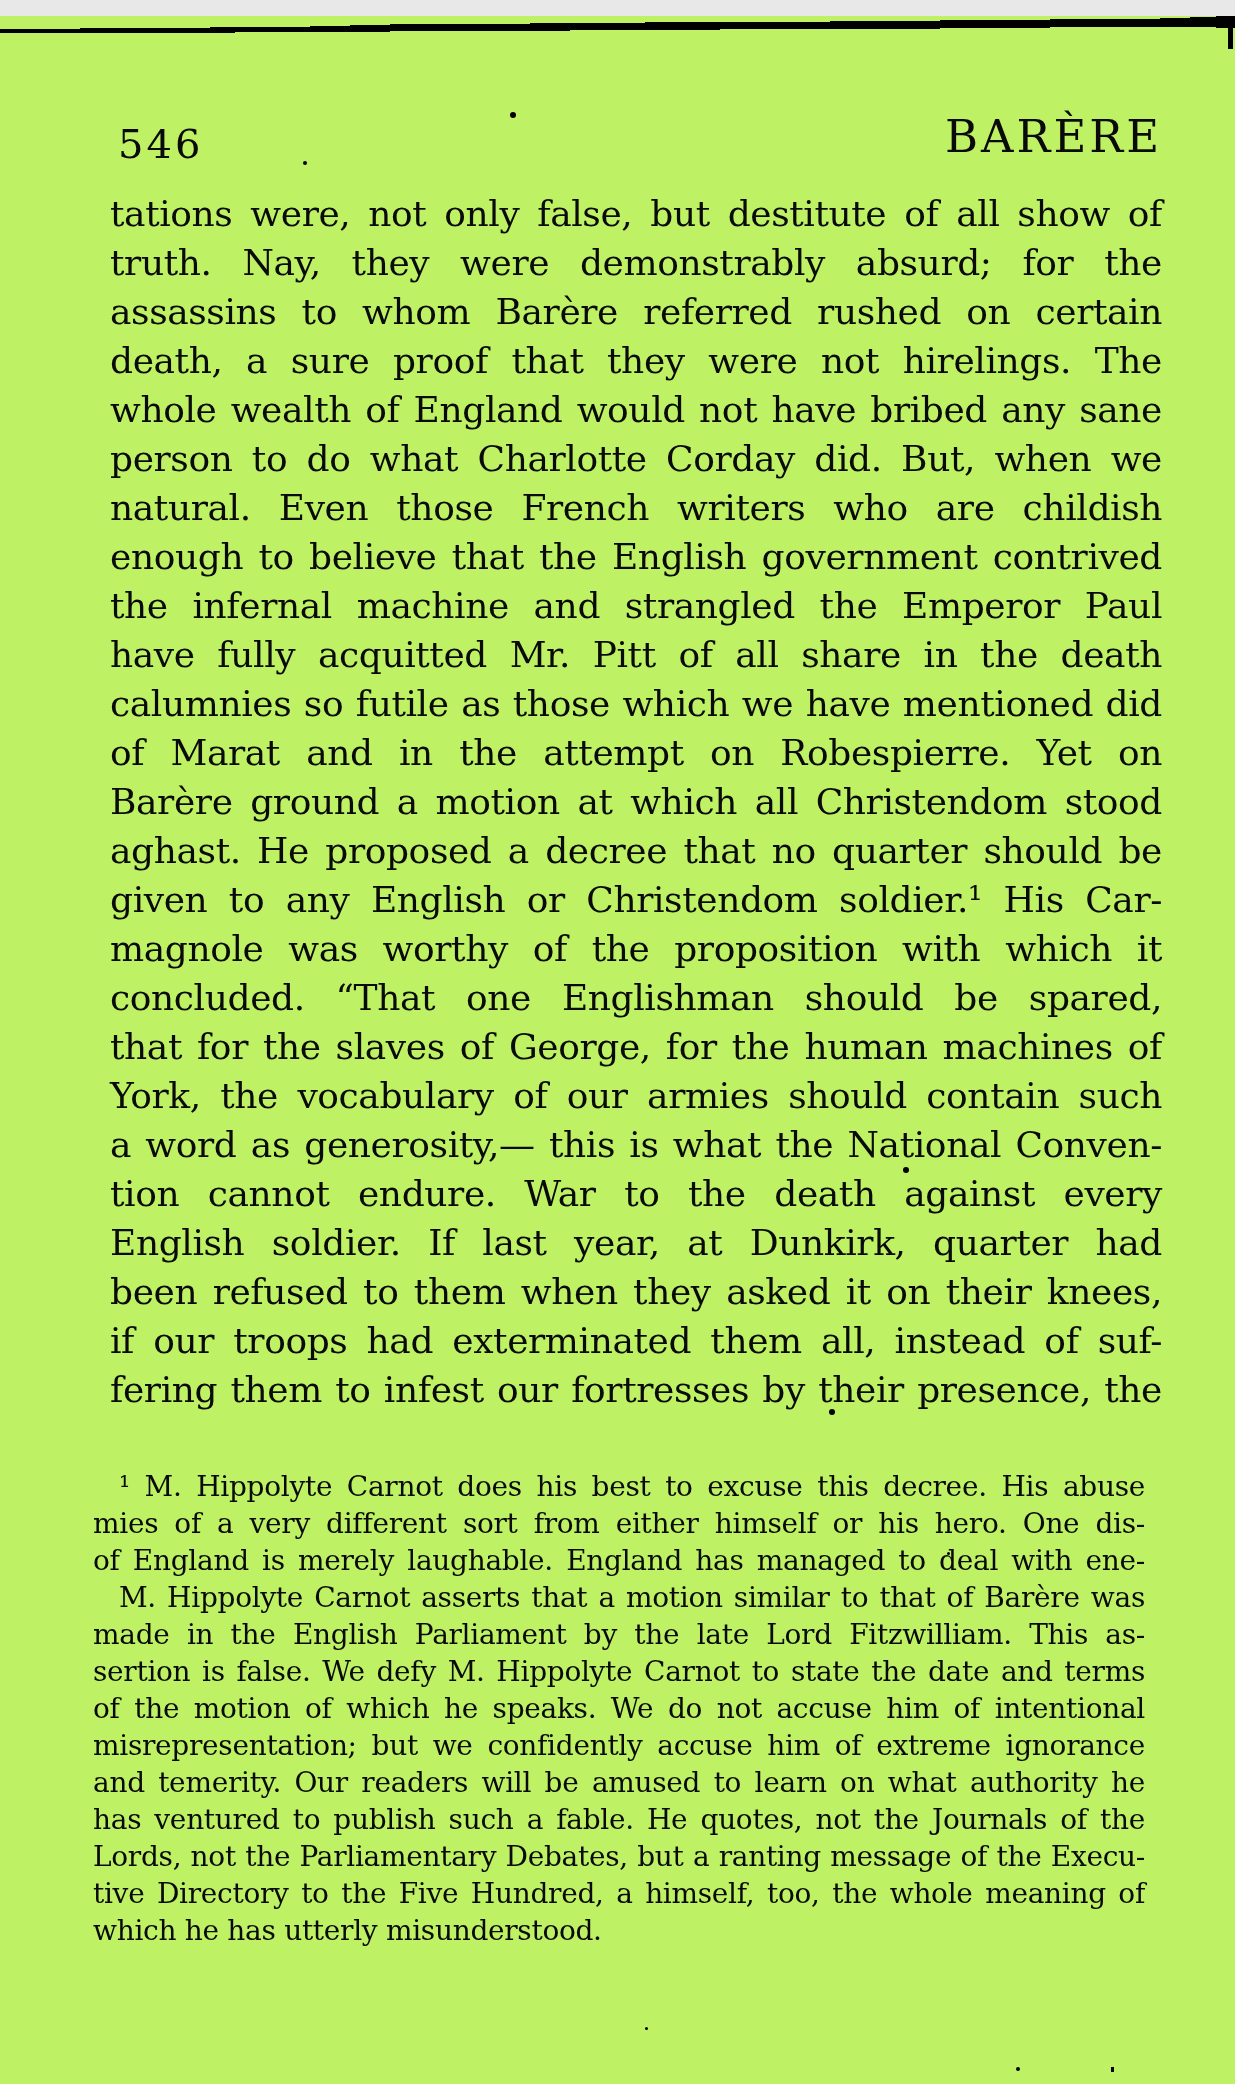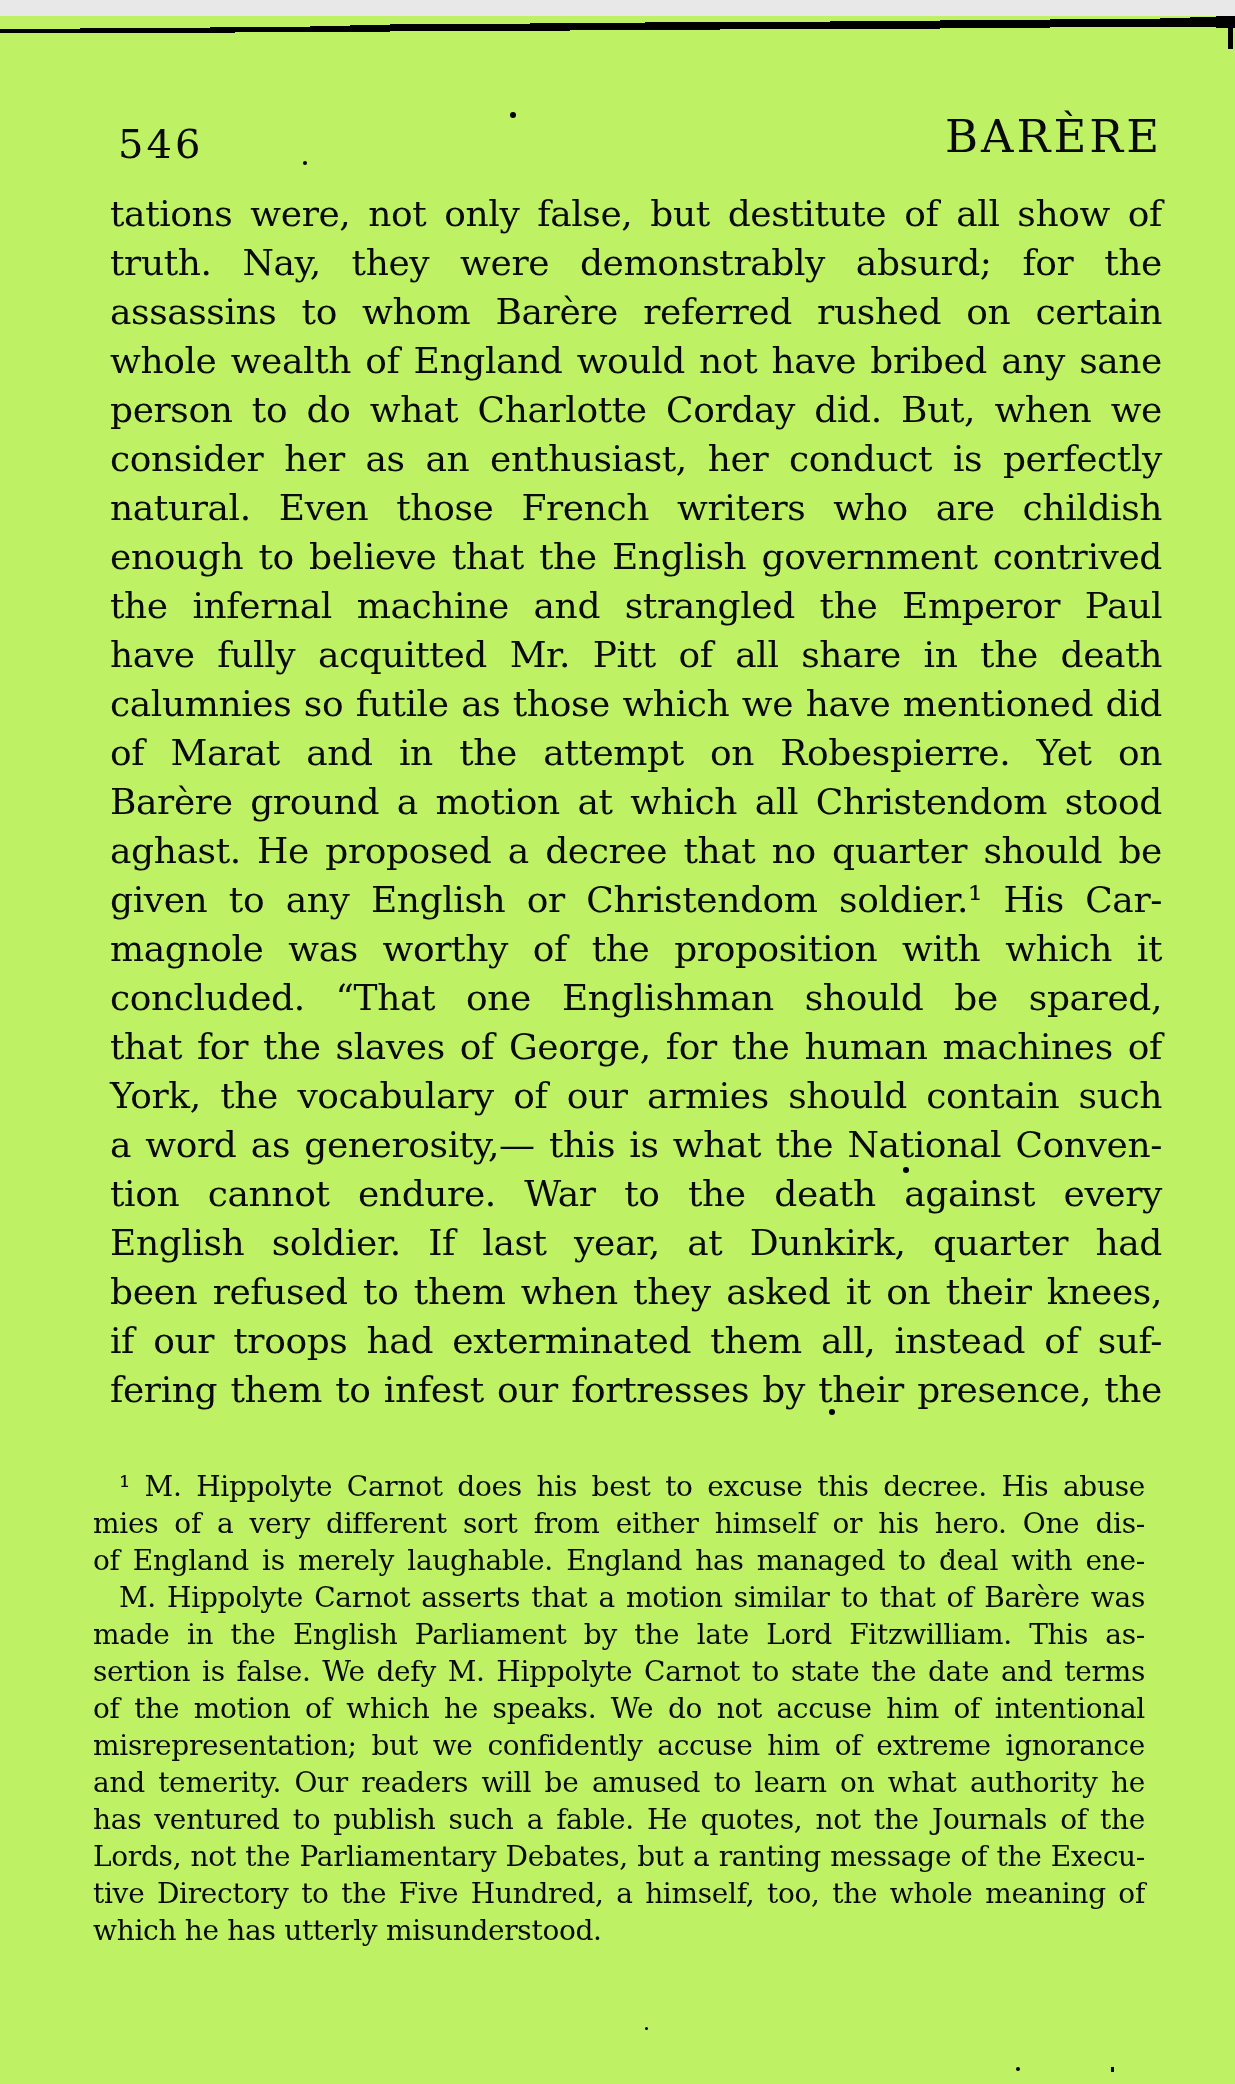--- a/index.html
+++ b/index.html
@@ -68,23 +68,23 @@
 
   <header class="header">
     <span class="pagenum">546</span>
     <span class="title">BARÈRE</span>
   </header>
 
   <main class="bodytext">
     <div class="ln">tations were, not only false, but destitute of all show of</div>
     <div class="ln">truth.  Nay, they were demonstrably absurd; for the</div>
     <div class="ln">assassins to whom Barère referred rushed on certain</div>
+    <div class="ln">death, a sure proof that they were not hirelings.  The</div>
     <div class="ln">whole wealth of England would not have bribed any sane</div>
     <div class="ln">person to do what Charlotte Corday did.  But, when we</div>
-    <div class="ln">consider her as an enthusiast, her conduct is perfectly</div>
     <div class="ln">natural.  Even those French writers who are childish</div>
     <div class="ln">enough to believe that the English government contrived</div>
     <div class="ln">the infernal machine and strangled the Emperor Paul</div>
     <div class="ln">have fully acquitted Mr. Pitt of all share in the death</div>
     <div class="ln">calumnies so futile as those which we have mentioned did</div>
     <div class="ln">of Marat and in the attempt on Robespierre.  Yet on</div>
     <div class="ln">Barère ground a motion at which all Christendom stood</div>
     <div class="ln">aghast.  He proposed a decree that no quarter should be</div>
     <div class="ln">given to any English or Christendom soldier.¹  His Car-</div>
     <div class="ln">magnole was worthy of the proposition with which it</div>

